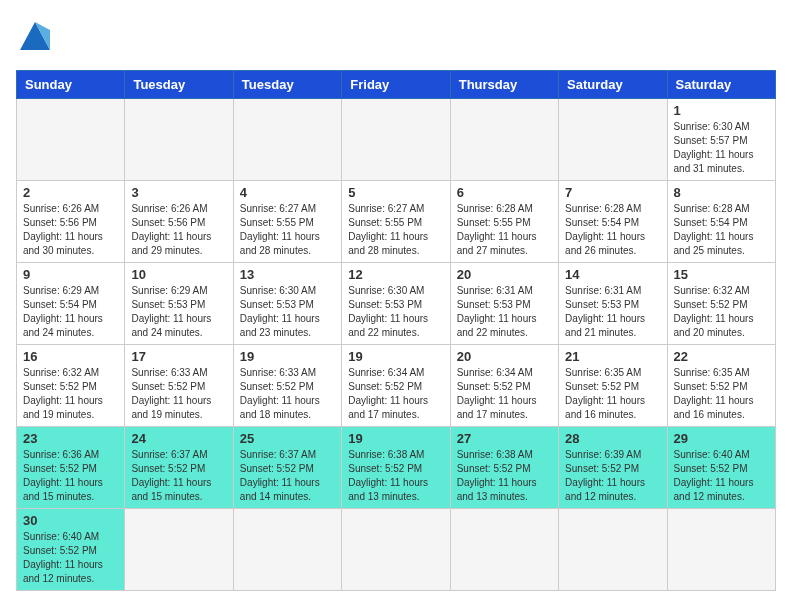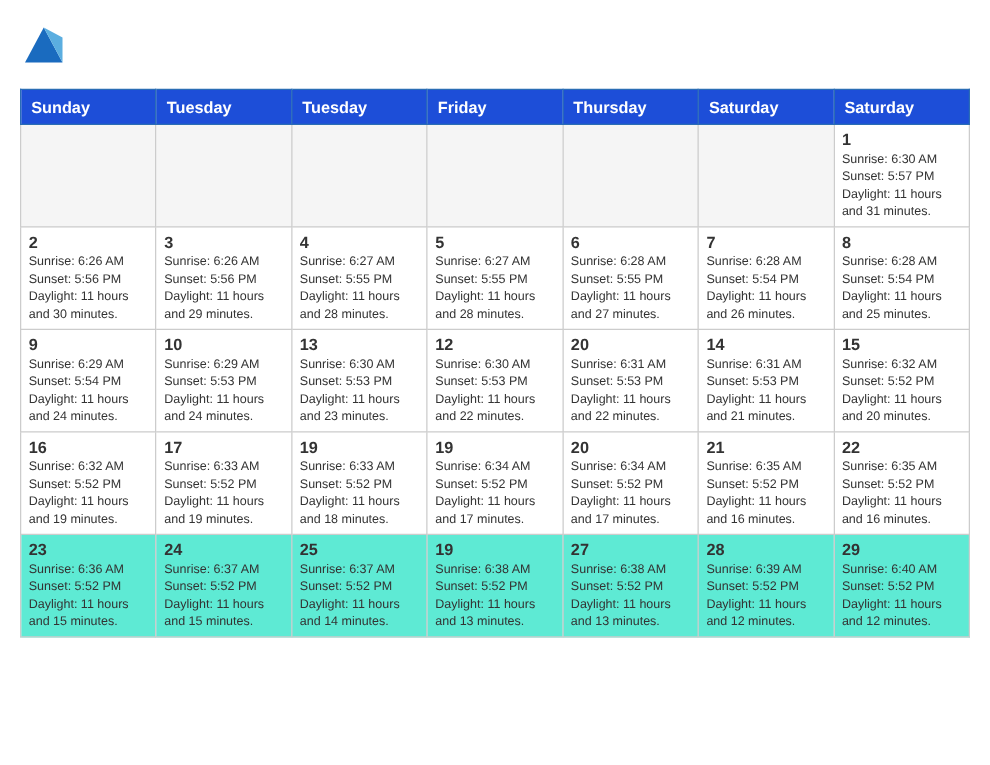--- a/index.html
+++ b/index.html
@@ -304,14 +304,28 @@
 Sunset: 5:52 PM
 Daylight: 11 hours and 12 minutes.</div>
         </td>
         <td class="has-data">
           <span class="day-number">29</span>
           <div class="day-info" style="white-space: pre-line;">Sunrise: 6:40 AM
 Sunset: 5:52 PM
 Daylight: 11 hours and 12 minutes.</div>
         </td>
       </tr>
+      <tr class="last-row">
+        <td class="has-data">
+          <span class="day-number">30</span>
+          <div class="day-info" style="white-space: pre-line;">Sunrise: 6:40 AM
+Sunset: 5:52 PM
+Daylight: 11 hours and 12 minutes.</div>
+        </td>
+        <td class="empty"></td>
+        <td class="empty"></td>
+        <td class="empty"></td>
+        <td class="empty"></td>
+        <td class="empty"></td>
+        <td class="empty"></td>
+      </tr>
     </tbody>
 </table>
 
 </body></html>

